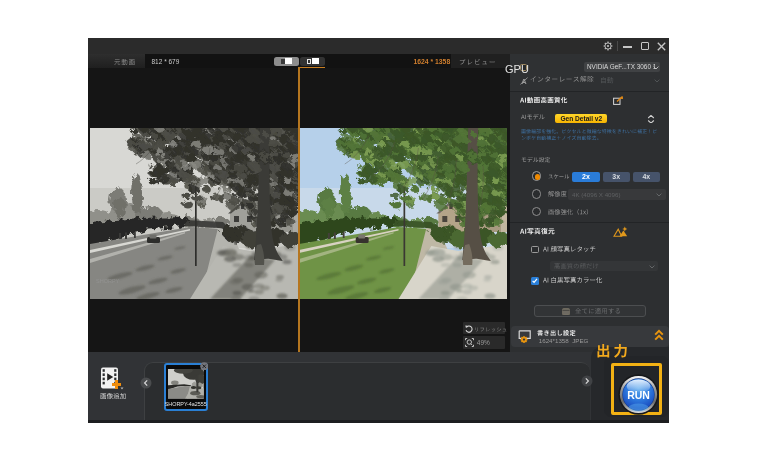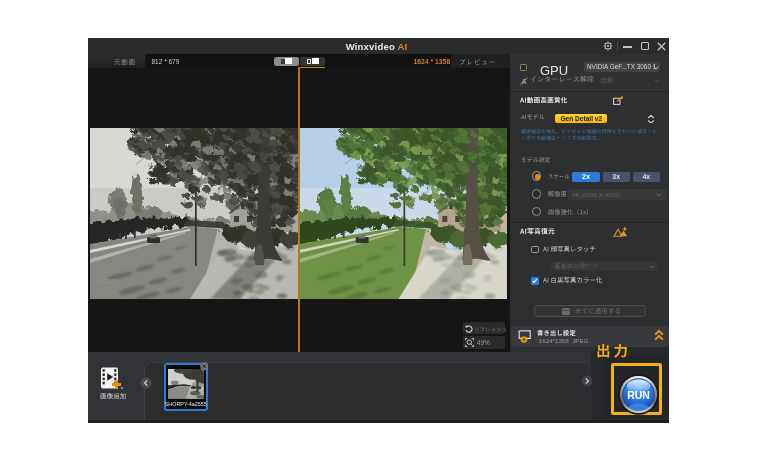--- a/index.html
+++ b/index.html
@@ -21,21 +21,20 @@
   .bottombar { position:absolute; left:0; top:314px; width:581px; height:68px; background:#313336; }
   .botedge { position:absolute; left:0; top:382px; width:581px; height:3px; background:#1d1e20; }
 
   
   .panel { position:absolute; left:422px; top:16px; width:159px; height:366px; background:#2d2f31; }
 </style>
 </head>
 <body>
 <div class="win">
   <div class="titlebar">
-    <div class="title">Winxvideo <span class="ai">AI</span></div>
     <svg class="abs" style="left:515px;top:3px" width="10" height="10" viewBox="0 0 11 11">
       <g fill="none" stroke="#c2c2c2" stroke-width="1">
         <circle cx="5.5" cy="5.5" r="3.4"></circle>
         <circle cx="5.5" cy="5.5" r="1.2" fill="#c2c2c2" stroke="none"></circle>
         <g stroke-width="1.3">
           <line x1="5.5" y1="0.6" x2="5.5" y2="2.2"></line>
             <line x1="5.5" y1="8.8" x2="5.5" y2="10.4"></line>
           <line x1="0.6" y1="5.5" x2="2.2" y2="5.5"></line>
             <line x1="8.8" y1="5.5" x2="10.4" y2="5.5"></line>
           <line x1="2.0" y1="2.0" x2="3.1" y2="3.1"></line>
@@ -1880,21 +1879,21 @@
         <path transform="translate(0,5.38)" d="M5.15 -4.6C5.15 -4.83 5.34 -5.02 5.57 -5.02C5.81 -5.02 6 -4.83 6 -4.6C6 -4.36 5.81 -4.17 5.57 -4.17C5.34 -4.17 5.15 -4.36 5.15 -4.6ZM4.86 -4.6C4.86 -4.52 4.87 -4.45 4.89 -4.39L4.68 -4.38C4.39 -4.38 1.84 -4.38 1.47 -4.38C1.26 -4.38 1.01 -4.4 0.83 -4.43V-3.86C1 -3.87 1.22 -3.88 1.47 -3.88C1.84 -3.88 4.37 -3.88 4.74 -3.88C4.66 -3.26 4.36 -2.37 3.9 -1.79C3.37 -1.11 2.65 -0.56 1.41 -0.26L1.84 0.22C3.02 -0.14 3.78 -0.74 4.36 -1.48C4.87 -2.14 5.18 -3.17 5.32 -3.85L5.33 -3.92C5.41 -3.89 5.49 -3.88 5.57 -3.88C5.97 -3.88 6.3 -4.2 6.3 -4.6C6.3 -4.99 5.97 -5.32 5.57 -5.32C5.18 -5.32 4.86 -4.99 4.86 -4.6Z M8.92 -0.2 9.29 0.12C9.39 0.05 9.49 0.02 9.56 0C11.15 -0.46 12.47 -1.25 13.3 -2.28L13.02 -2.73C12.22 -1.7 10.74 -0.86 9.52 -0.55C9.52 -0.88 9.52 -3.57 9.52 -4.18C9.52 -4.36 9.54 -4.6 9.56 -4.76H8.93C8.95 -4.63 8.98 -4.35 8.98 -4.18C8.98 -3.57 8.98 -0.92 8.98 -0.52C8.98 -0.39 8.97 -0.31 8.92 -0.2Z M19.66 -5.02 19.32 -4.87C19.49 -4.63 19.71 -4.24 19.84 -3.98L20.18 -4.14C20.05 -4.4 19.82 -4.79 19.66 -5.02ZM20.36 -5.27 20.02 -5.13C20.2 -4.88 20.41 -4.52 20.56 -4.24L20.9 -4.4C20.78 -4.64 20.53 -5.04 20.36 -5.27ZM16.79 -4.8H16.19C16.22 -4.65 16.23 -4.44 16.23 -4.28C16.23 -3.94 16.23 -1.38 16.23 -0.76C16.23 -0.24 16.5 -0.02 17 0.07C17.26 0.12 17.64 0.13 18.02 0.13C18.72 0.13 19.68 0.08 20.24 0V-0.58C19.7 -0.44 18.72 -0.38 18.05 -0.38C17.73 -0.38 17.4 -0.4 17.2 -0.43C16.89 -0.49 16.75 -0.58 16.75 -0.9V-2.31C17.55 -2.52 18.65 -2.85 19.37 -3.14C19.56 -3.21 19.79 -3.32 19.97 -3.39L19.75 -3.9C19.57 -3.8 19.38 -3.7 19.19 -3.62C18.52 -3.33 17.51 -3.02 16.75 -2.84V-4.28C16.75 -4.46 16.77 -4.65 16.79 -4.8Z M23.45 -0.58V-0.05C23.64 -0.06 23.79 -0.07 23.98 -0.07C24.3 -0.07 27.13 -0.07 27.49 -0.07C27.63 -0.07 27.86 -0.06 27.98 -0.06V-0.58C27.84 -0.56 27.61 -0.56 27.47 -0.56H26.85C26.94 -1.14 27.12 -2.41 27.17 -2.85C27.18 -2.9 27.2 -2.98 27.22 -3.05L26.83 -3.23C26.77 -3.21 26.61 -3.19 26.51 -3.19C26.15 -3.19 24.81 -3.19 24.56 -3.19C24.4 -3.19 24.21 -3.21 24.06 -3.23V-2.69C24.22 -2.69 24.38 -2.71 24.57 -2.71C24.75 -2.71 26.21 -2.71 26.6 -2.71C26.58 -2.34 26.4 -1.09 26.3 -0.56H23.98C23.79 -0.56 23.61 -0.57 23.45 -0.58Z M30.65 -2.77V-2.14C30.85 -2.16 31.19 -2.18 31.54 -2.18C32.02 -2.18 34.58 -2.18 35.06 -2.18C35.34 -2.18 35.61 -2.15 35.74 -2.14V-2.77C35.6 -2.76 35.37 -2.74 35.05 -2.74C34.58 -2.74 32.02 -2.74 31.54 -2.74C31.18 -2.74 30.84 -2.76 30.65 -2.77Z" fill="#989898"></path>
       </svg>
   </div>
   <div class="abs" style="left:210.3px;top:29px;width:1.5px;height:285px;background:#b5761f"></div>
   <div class="panel"></div>
   <div class="abs" style="left:422px;top:16px;width:159px;height:37px;background:#2f3133"></div>
   <div class="abs" style="left:422px;top:53px;width:159px;height:1px;background:#222426"></div>
   <div class="abs" style="left:422px;top:183.5px;width:159px;height:1px;background:#222426"></div>
 
   <div class="abs" style="left:431.6px;top:25.8px;width:7px;height:7px;border:1px solid #a08a62;border-radius:1.5px;background:#26282a"></div>
-  <div class="abs" style="left:452px;top:25.2px;font-size:13px;color:#e2e2e2">GPU</div>
+  <div class="abs" style="left:417px;top:25.2px;font-size:11px;color:#e2e2e2">GPU</div>
   <div class="abs" style="left:496px;top:24.3px;width:76px;height:10px;background:#404244;border-radius:2px;color:#dadada;font-size:6.4px;line-height:10px;padding-left:3px;white-space:nowrap">NVIDIA GeF...TX 3060 1</div>
   <svg class="abs" style="left:564.5px;top:27.5px" width="6" height="4" viewBox="0 0 6 4">
       <path d="M0.6,0.6 L3,3 L5.4,0.6" fill="none" stroke="#c8c8c8" stroke-width="0.9"></path>
     </svg>
 
   <svg class="abs" style="left:431.5px;top:38.6px" width="8" height="8" viewBox="0 0 8 8">
     <text x="4" y="6.8" font-size="7.5" font-weight="bold" fill="#9a9a9a" text-anchor="middle" font-family="Liberation Sans">A</text>
     <line x1="0.4" y1="7.4" x2="7.6" y2="0.6" stroke="#9a9a9a" stroke-width="0.9"></line>
   </svg>
   <svg class="abs" style="left:442px;top:38.40px" width="65.3" height="7.9" viewBox="0 0 65.3 7.9">

